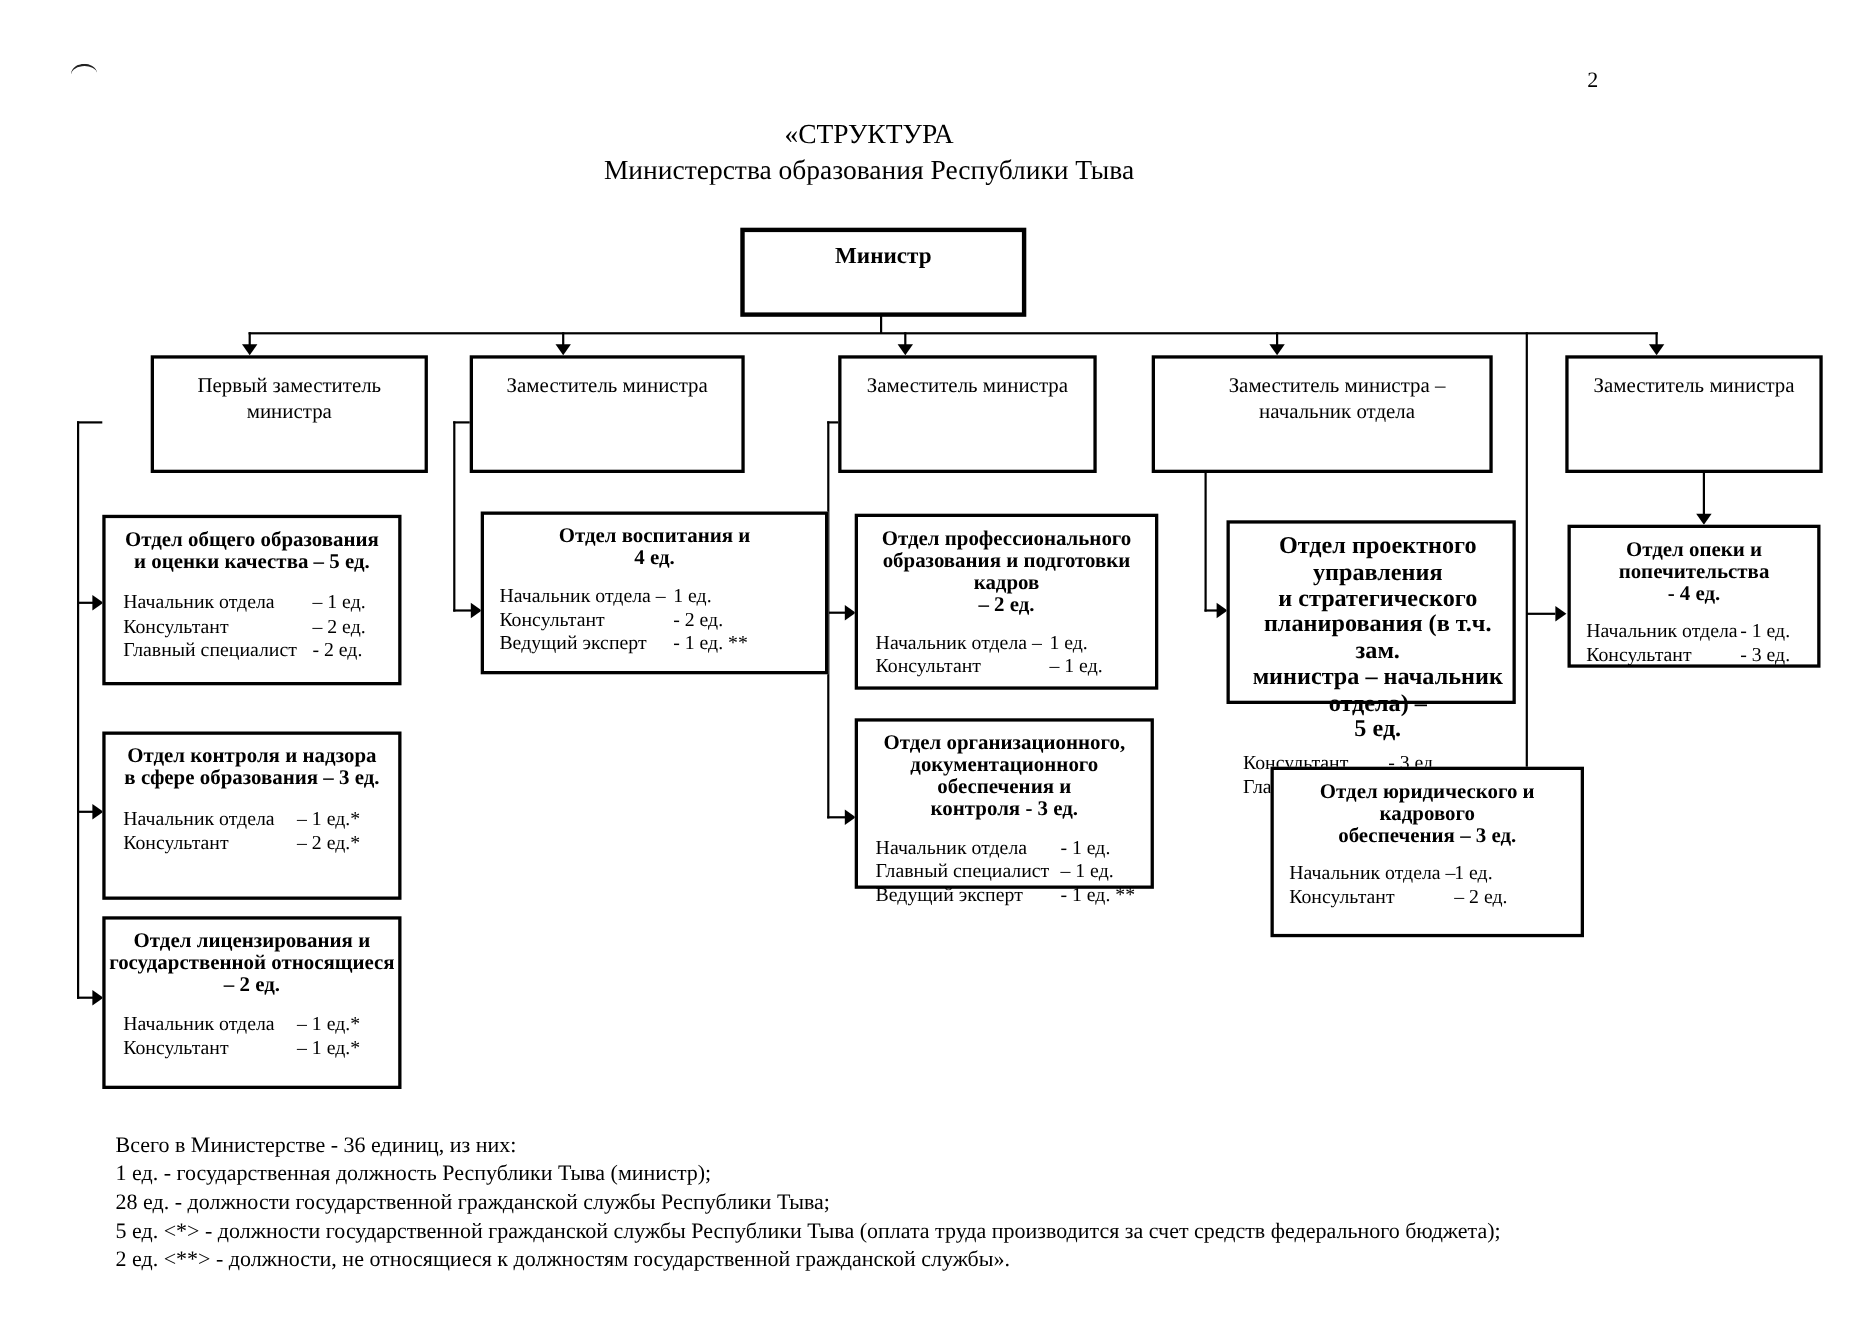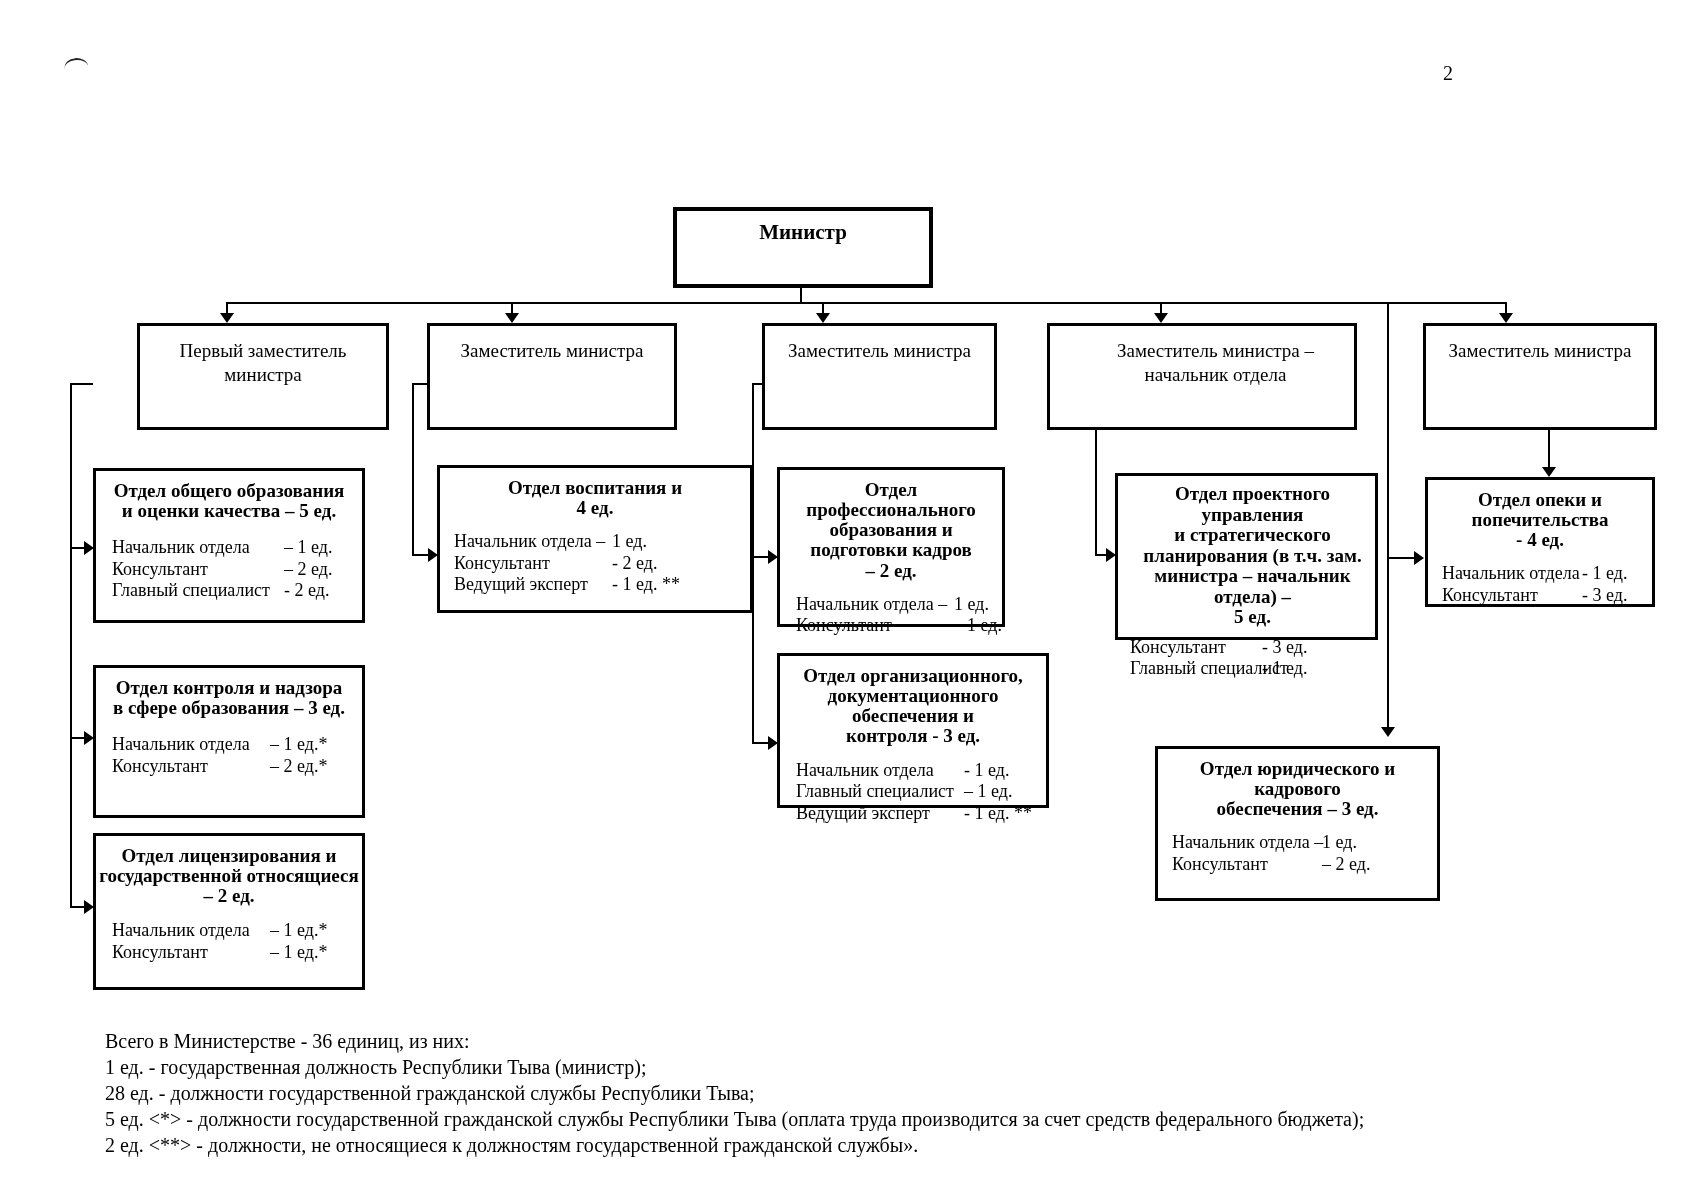--- a/index.html
+++ b/index.html
@@ -3,21 +3,21 @@
 <meta charset="utf-8">
 <style>
   html,body{margin:0;padding:0;background:#ffffff;}
   .page{position:relative;width:1702px;height:1200px;background:#fff;
         font-family:"Liberation Serif", serif;color:#000;overflow:hidden;}
   .box{position:absolute;border:3px solid #000;background:#fff;box-sizing:border-box;}
   .minister{border-width:4px;}
   .mlabel{text-align:center;font-weight:bold;font-size:21px;padding-top:9px;}
   .dlabel{text-align:center;font-size:19px;padding-top:13px;line-height:1.25;}
   .dept-title{text-align:center;font-weight:bold;font-size:19px;line-height:1.06;padding-top:10px;}
-  .dept-title.small{font-size:19px;line-height:1.08;padding-top:8px;padding-left:12px;}
+  .dept-title.small{font-size:22px;line-height:1.08;padding-top:8px;padding-left:12px;}
   .staff{font-size:18px;line-height:1.2;margin-top:13px;}
   .srow{display:flex;}
   .srole{white-space:pre;}
   .scount{white-space:pre;}
   .b-general .staff{padding-left:16px;margin-top:16px;} .b-general .srole{width:172px;}
   .b-control .staff{padding-left:16px;margin-top:16px;} .b-control .srole{width:158px;}
   .b-licensing .staff{padding-left:16px;margin-top:14px;} .b-licensing .srole{width:158px;}
   .b-upbringing .staff{padding-left:14px;} .b-upbringing .srole{width:158px;}
   .b-professional .staff{padding-left:16px;} .b-professional .srole{width:158px;}
   .b-organizational .staff{padding-left:16px;} .b-organizational .srole{width:168px;}
@@ -39,20 +39,24 @@
          border-top:2px solid #222;border-radius:50% 60% 0 0/100% 100% 0 0;transform:rotate(-6deg);}
 </style>
 </head>
 <body>
 
 <div class="page">
 
   <div class="stray"></div>
   <div class="pagenum">2</div>
 
+  <div class="title-wrap">
+    <div>«СТРУКТУРА</div>
+    <div>Министерства образования Республики Тыва</div>
+  </div>
 
   <div class="box minister" style="left:673px;top:207px;width:260px;height:81px;">
     <div class="mlabel">Министр</div>
   </div>
 
   <div class="vl" style="left:800px;top:286px;height:17px;"></div>
   <div class="hl" style="left:226px;top:302px;width:1281px;"></div>
   <div class="vl" style="left:226px;top:302px;height:12px;"></div>
   <div class="arrD" style="left:220px;top:313px;"></div>
   <div class="vl" style="left:511px;top:302px;height:12px;"></div>
@@ -186,21 +190,21 @@
         <span class="srole">Консультант</span>
         <span class="scount">- 2 ед.</span>
       </div>
       <div class="srow">
         <span class="srole">Ведущий эксперт</span>
         <span class="scount">- 1 ед. **</span>
       </div>
     </div>
   </div>
 
-  <div class="box b-professional" style="left:777px;top:467px;width:228px;height:160px;">
+  <div class="box b-professional" style="left:777px;top:467px;width:276px;height:160px;">
     <div class="dept-title">
       <div>Отдел профессионального</div>
       <div>образования и подготовки кадров</div>
       <div>– 2 ед.</div>
     </div>
     <div class="staff">
       <div class="srow">
         <span class="srole">Начальник отдела –</span>
         <span class="scount">1 ед.</span>
       </div>
@@ -264,21 +268,21 @@
         <span class="srole">Начальник отдела</span>
         <span class="scount">- 1 ед.</span>
       </div>
       <div class="srow">
         <span class="srole">Консультант</span>
         <span class="scount">- 3 ед.</span>
       </div>
     </div>
   </div>
 
-  <div class="box b-legal" style="left:1155px;top:746px;width:285px;height:155px;">
+  <div class="box b-legal" style="left:1155px;top:697px;width:285px;height:155px;">
     <div class="dept-title">
       <div>Отдел юридического и кадрового</div>
       <div>обеспечения – 3 ед.</div>
     </div>
     <div class="staff">
       <div class="srow">
         <span class="srole">Начальник отдела –</span>
         <span class="scount">1 ед.</span>
       </div>
       <div class="srow">

